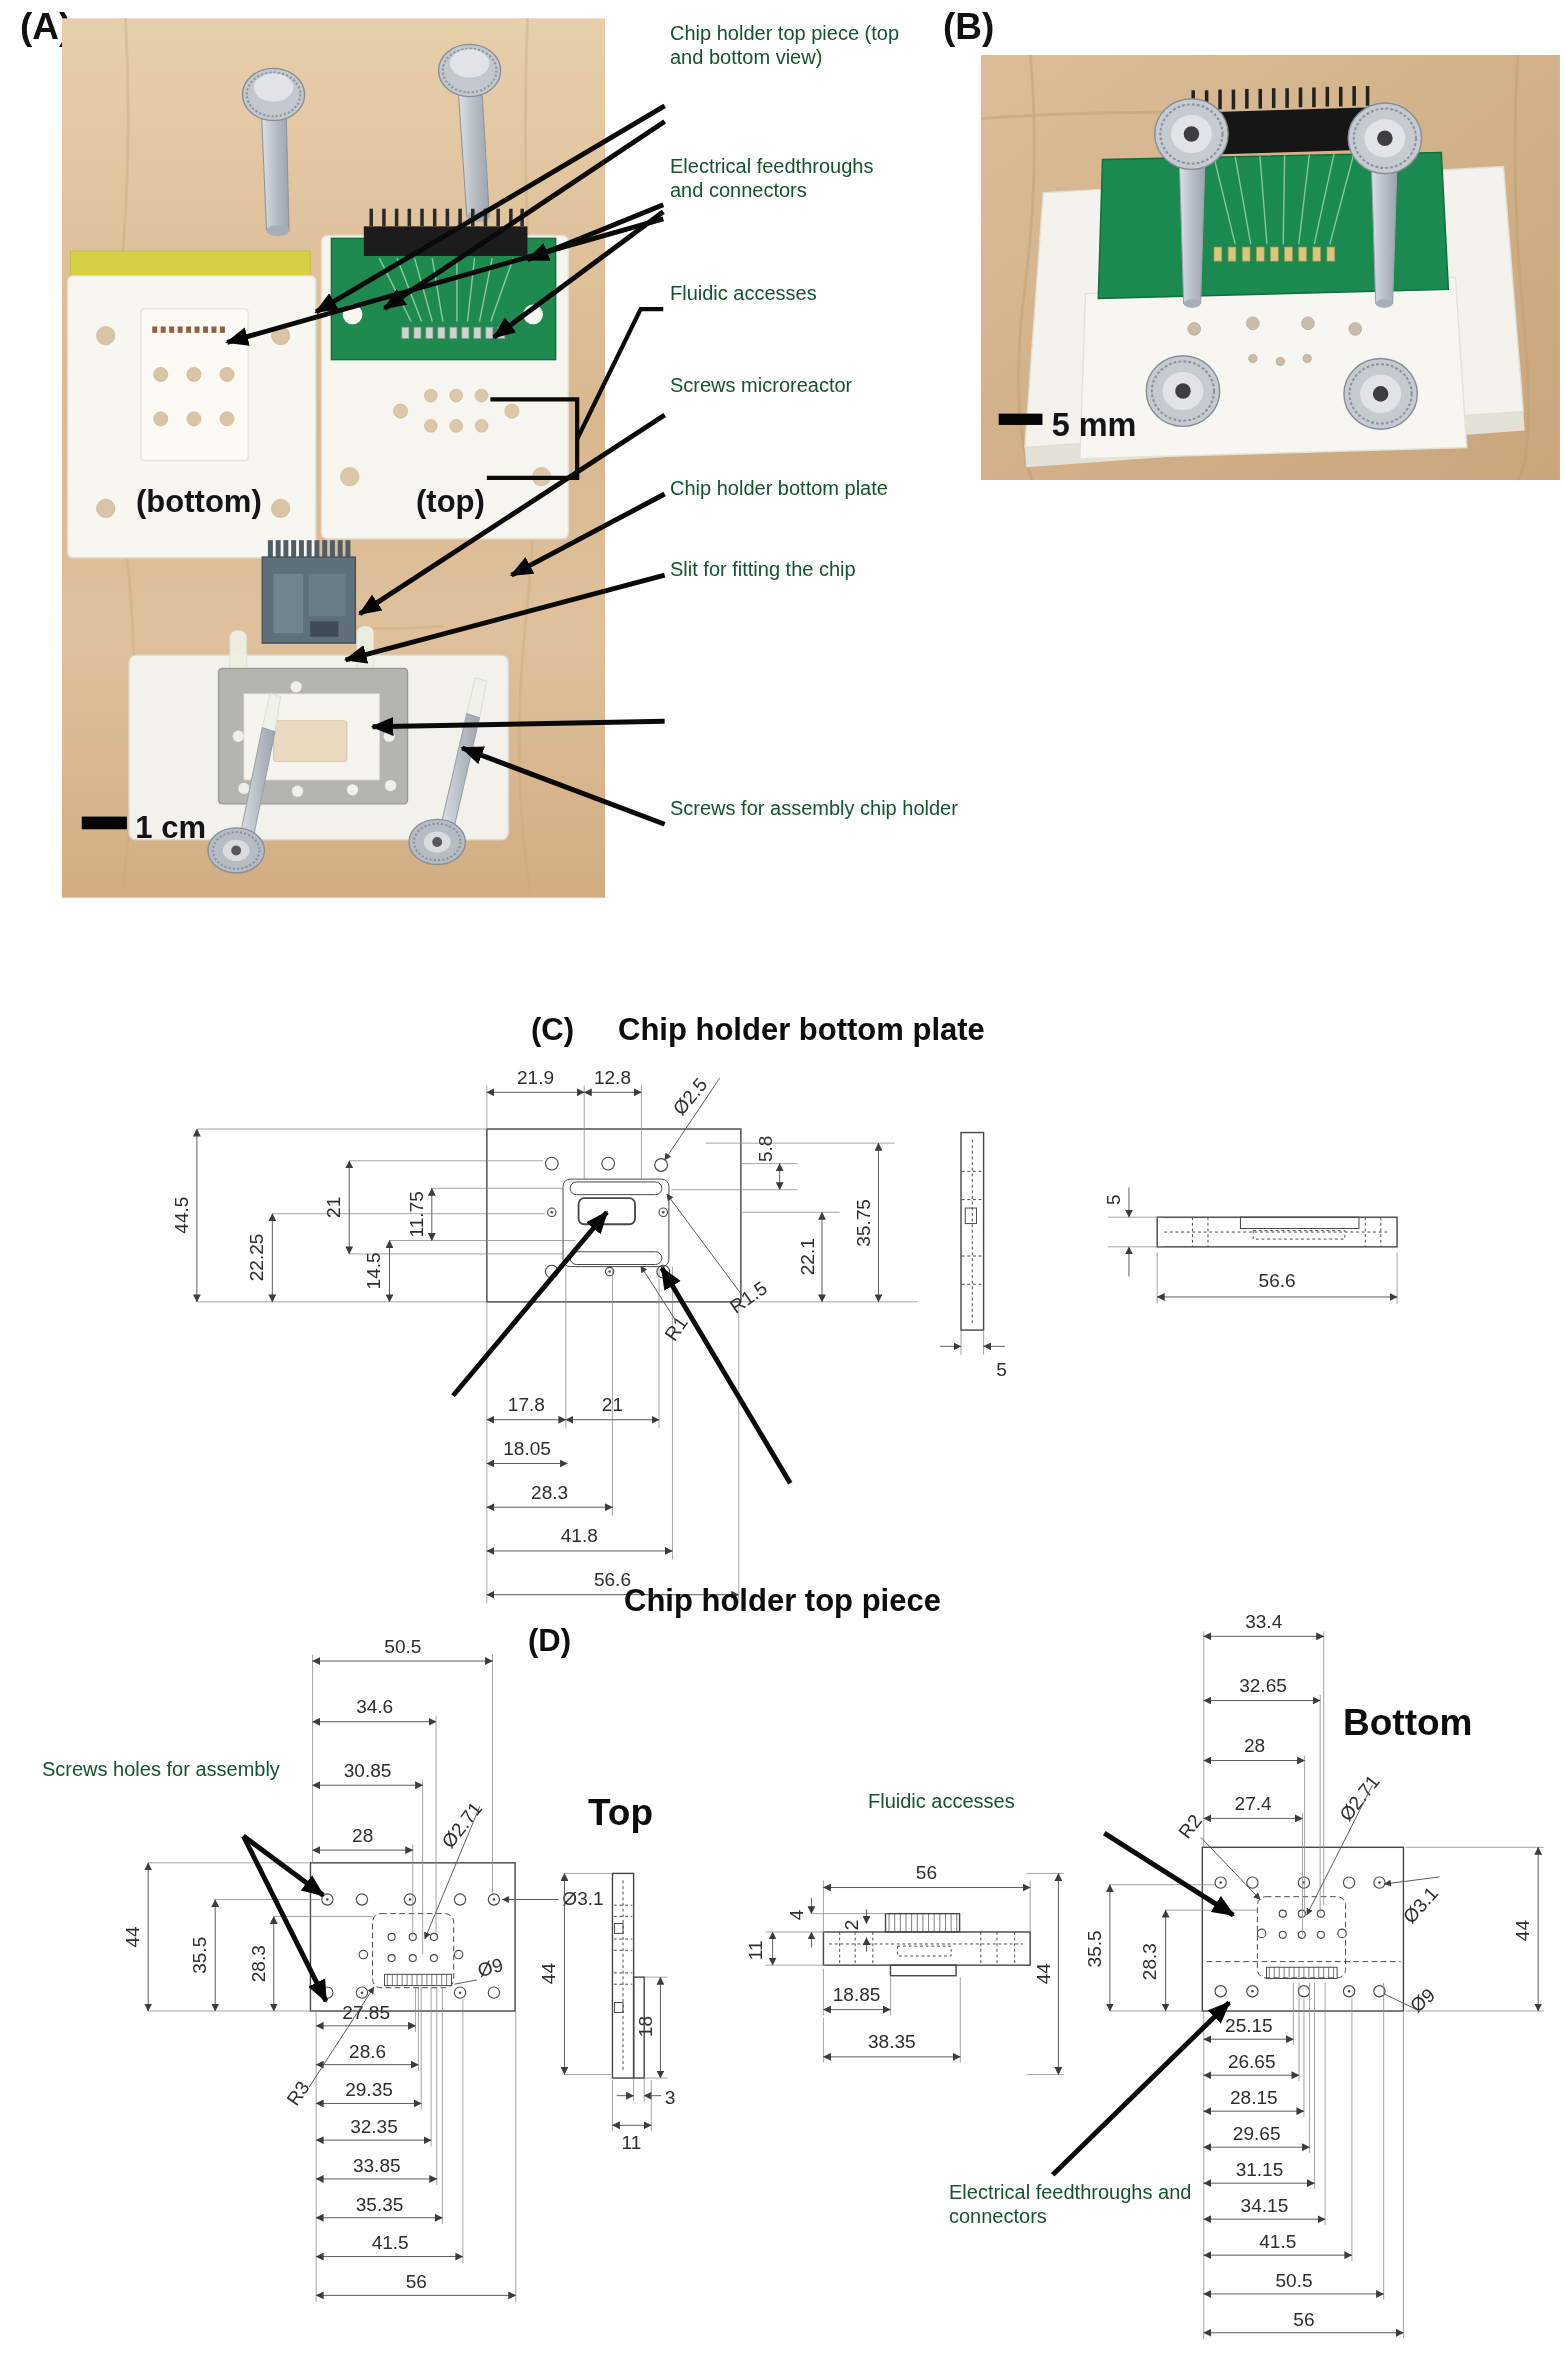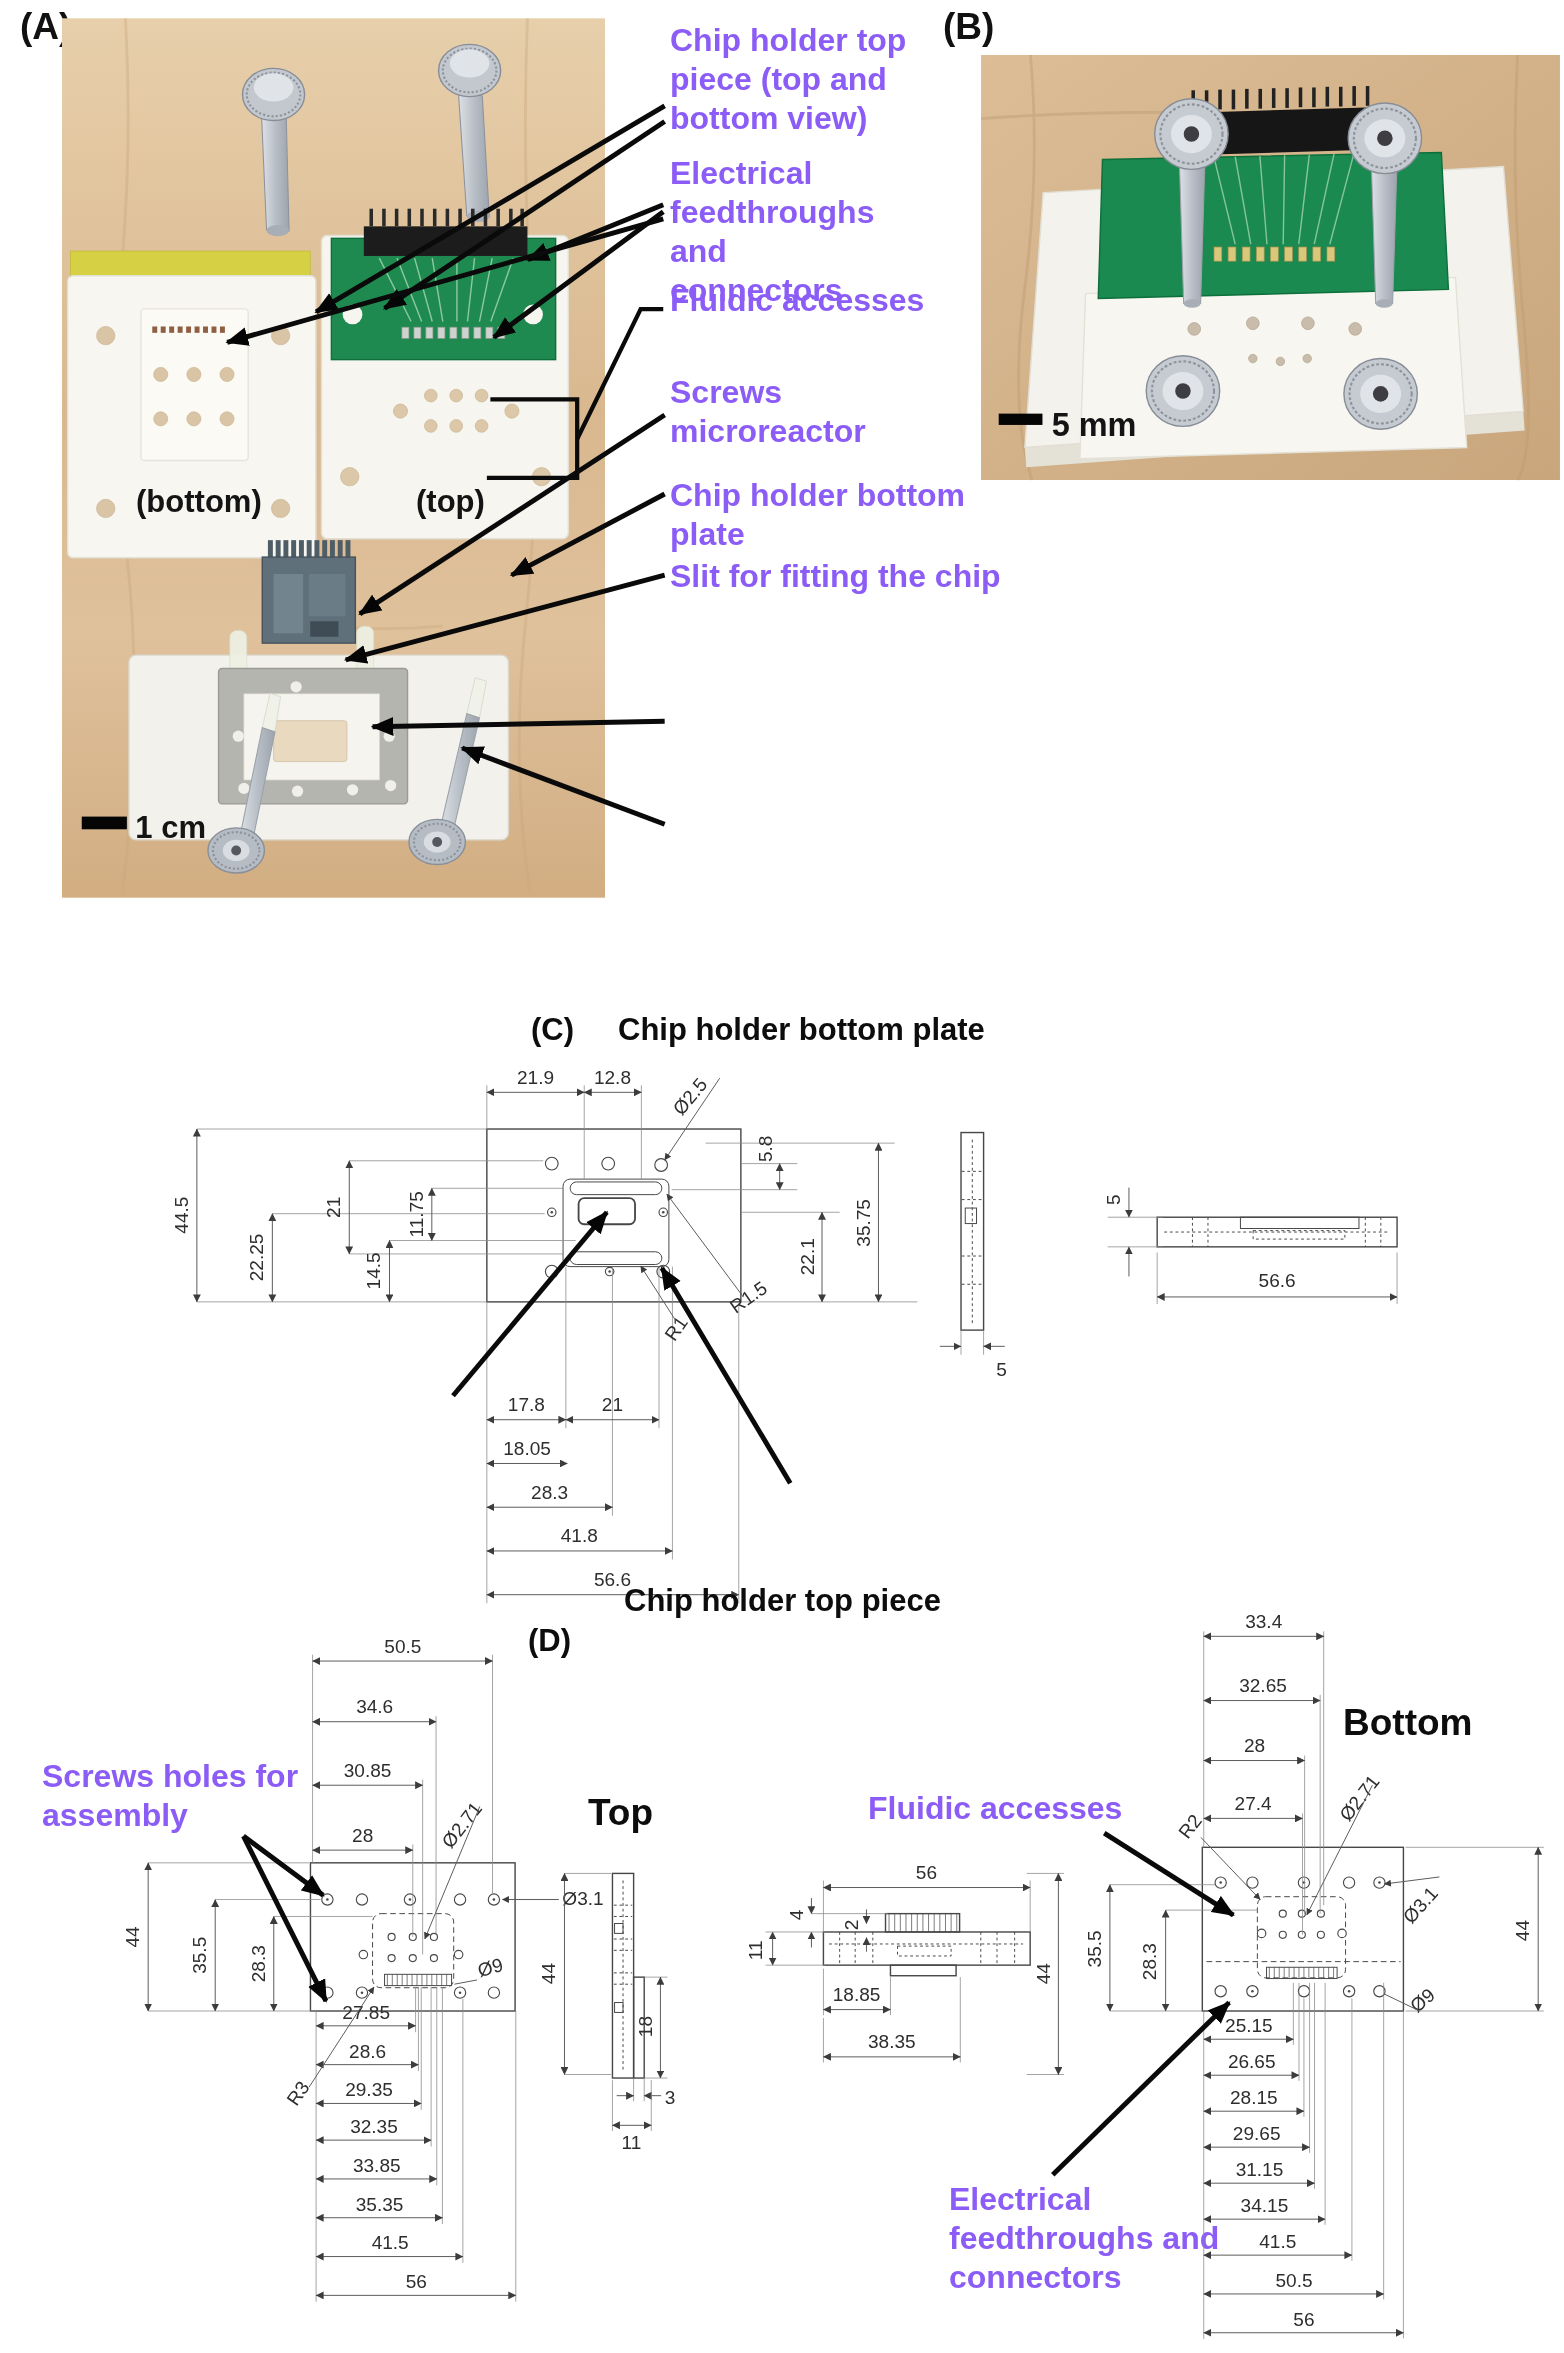--- a/index.html
+++ b/index.html
@@ -1,20 +1,20 @@
 <!DOCTYPE html>
 <html style="font-size:11.3px"><head>
 <meta charset="utf-8">
 <style>
   html,body{margin:0;padding:0;background:#ffffff;}
   .page{position:relative;width:1565px;height:2354px;background:#fff;overflow:hidden;
         font-family:"Liberation Sans",sans-serif;color:#111;}
   .abs{position:absolute;}
   .ptag{font-size:37px;font-weight:bold;color:#111;}
-  .alabel{font-size:32px;font-weight:bold;line-height:1.22;color:#8b5cf6;}
+  .alabel{font-size:20px;font-weight:normal;line-height:1.22;color:#14532d;}
   .dtitle{font-size:31px;font-weight:bold;color:#0d0d0d;}
   .viewlabel{font-size:37px;font-weight:bold;color:#0d0d0d;}
   svg{position:absolute;left:0;top:0;overflow:visible;}
   
   .part{stroke:#474747;stroke-width:2;fill:#ffffff;}
   .partn{stroke:#474747;stroke-width:2;fill:none;}
   .part-thin{stroke:#474747;stroke-width:1.4;fill:none;}
   .hole{stroke:#474747;stroke-width:1.6;fill:#ffffff;}
   .dot{fill:#474747;stroke:none;}
   .dim{stroke:#5a5a5a;stroke-width:1.4;fill:none;}
@@ -231,20 +231,21 @@
   <rect x="28" y="1132" width="64" height="18" fill="#050505"></rect>
   <text x="104" y="1162" class="captxt">1 cm</text>
 </svg>
 
 <div class="abs alabel" style="left:670px;top:21px;width:247px;">Chip holder top piece (top and bottom view)</div>
 <div class="abs alabel" style="left:670px;top:154px;width:219px;">Electrical feedthroughs and connectors</div>
 <div class="abs alabel" style="left:670px;top:281px;width:296px;">Fluidic accesses</div>
 <div class="abs alabel" style="left:670px;top:373px;width:198px;">Screws microreactor</div>
 <div class="abs alabel" style="left:670px;top:476px;width:367px;">Chip holder bottom plate</div>
 <div class="abs alabel" style="left:670px;top:557px;width:353px;">Slit for fitting the chip</div>
+<div class="abs alabel" style="left:670px;top:796px;width:360px;">Screws for assembly chip holder</div>
 
 <div class="abs ptag" style="left:943px;top:5.6px;">(B)</div>
 
 <svg style="left:981px;top:55px;" width="579" height="425" viewBox="0 0 820 602">
   <rect width="820" height="602" fill="url(#gWoodB)"></rect>
   <g stroke="#bf9c72" stroke-width="4" fill="none" opacity="0.45">
     <path d="M70,0 q14,160 -8,330 t10,272"></path>
     <path d="M760,0 q-10,180 8,370 t-8,232"></path>
     <path d="M0,90 q200,-14 420,-6"></path>
   </g>

